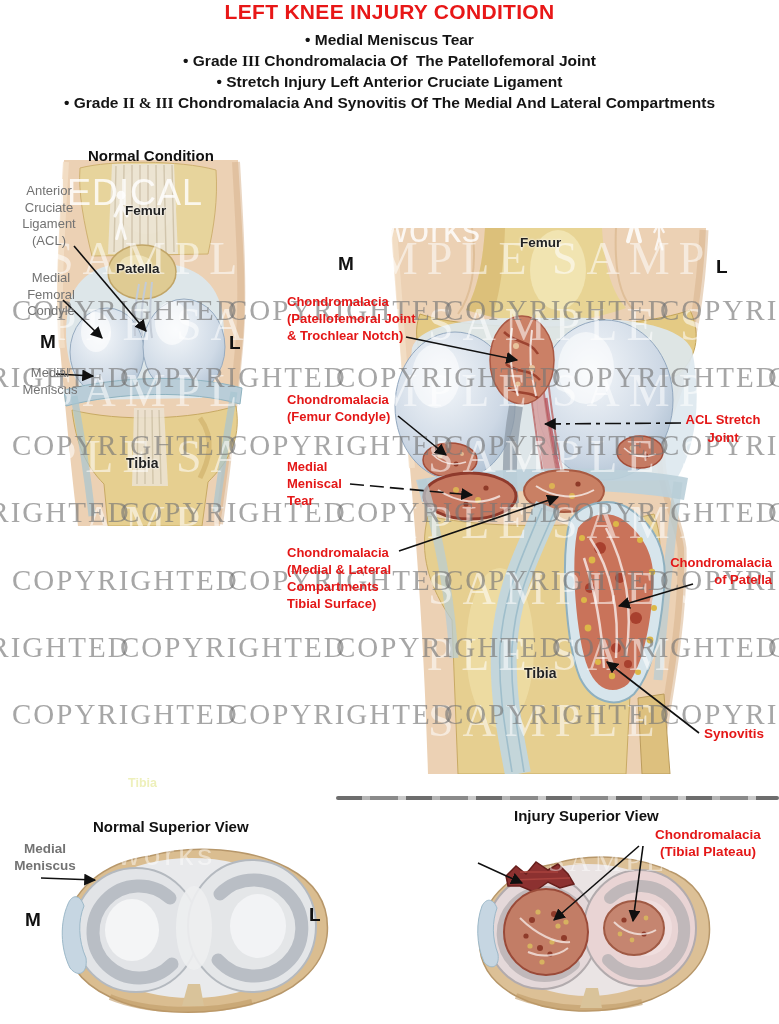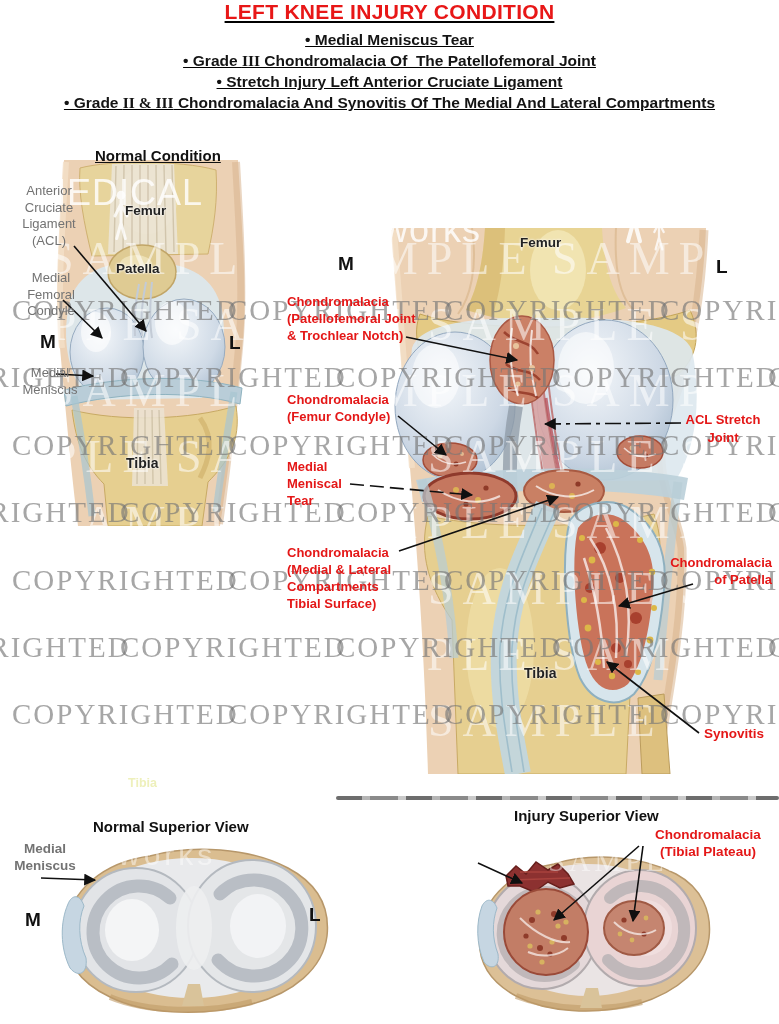--- a/index.html
+++ b/index.html
@@ -1,20 +1,20 @@
 <!DOCTYPE html>
 <html><head>
 <meta charset="utf-8">
 <style>
   html,body{margin:0;padding:0;background:#fff;}
   #page{position:relative;width:779px;height:1024px;background:#fff;overflow:hidden;
         font-family:"Liberation Sans",sans-serif;}
   .abs{position:absolute;}
   
-  #header{left:0;top:8;width:779px;text-align:center;z-index:6;text-decoration:underline;}
+  #header{left:0;top:8;width:779px;text-align:center;z-index:6;}
   #title{font-size:21px;font-weight:bold;letter-spacing:.3px;}
   #bullets{margin-top:5px;font-size:15.5px;font-weight:bold;color:#141414;line-height:21px;}
   #bullets span{white-space:pre-wrap;}
   .rn{font-family:"Liberation Serif",serif;}
   
   .wm-copy{position:absolute;font-family:"Liberation Serif",serif;font-size:29px;
            letter-spacing:2px;color:rgba(118,118,118,.65);z-index:4;white-space:nowrap;}
   .wm-sample{position:absolute;font-family:"Liberation Serif",serif;font-size:46px;
            letter-spacing:9px;color:rgba(255,255,255,.55);z-index:2;white-space:nowrap;}
   .logo{position:absolute;z-index:3;color:rgba(255,255,255,.82);
@@ -404,21 +404,21 @@
       <path d="M681,423 L545,424" stroke-dasharray="16 5 4 5" marker-end="url(#ah)"></path>
       <path d="M693,584 L619,606" marker-end="url(#ah)"></path>
       <path d="M699,733 L607,662" marker-end="url(#ah)"></path>
       <path d="M41,878 L95,880" marker-end="url(#ah)"></path>
       <path d="M478,863 L522,883" marker-end="url(#ah)"></path>
       <path d="M639,846 L554,920" marker-end="url(#ah)"></path>
       <path d="M643,846 L633,921" marker-end="url(#ah)"></path>
     </g>
   </svg>
 
-  <div class="sect" style="left:95px;top:147px;text-decoration:underline;">Normal Condition</div>
+  <div class="sect" style="left:88px;top:147px;">Normal Condition</div>
   <div class="lbl c" style="left:8px;top:183px;width:82px;">Anterior
 Cruciate
 Ligament
 (ACL)</div>
   <div class="lbl c" style="left:12px;top:270px;width:78px;">Medial
 Femoral
 Condyle</div>
   <div class="lbl c" style="left:10px;top:365px;width:80px;">Medial
 Meniscus</div>
   <div class="ml" style="left:40px;top:331px;">M</div>

